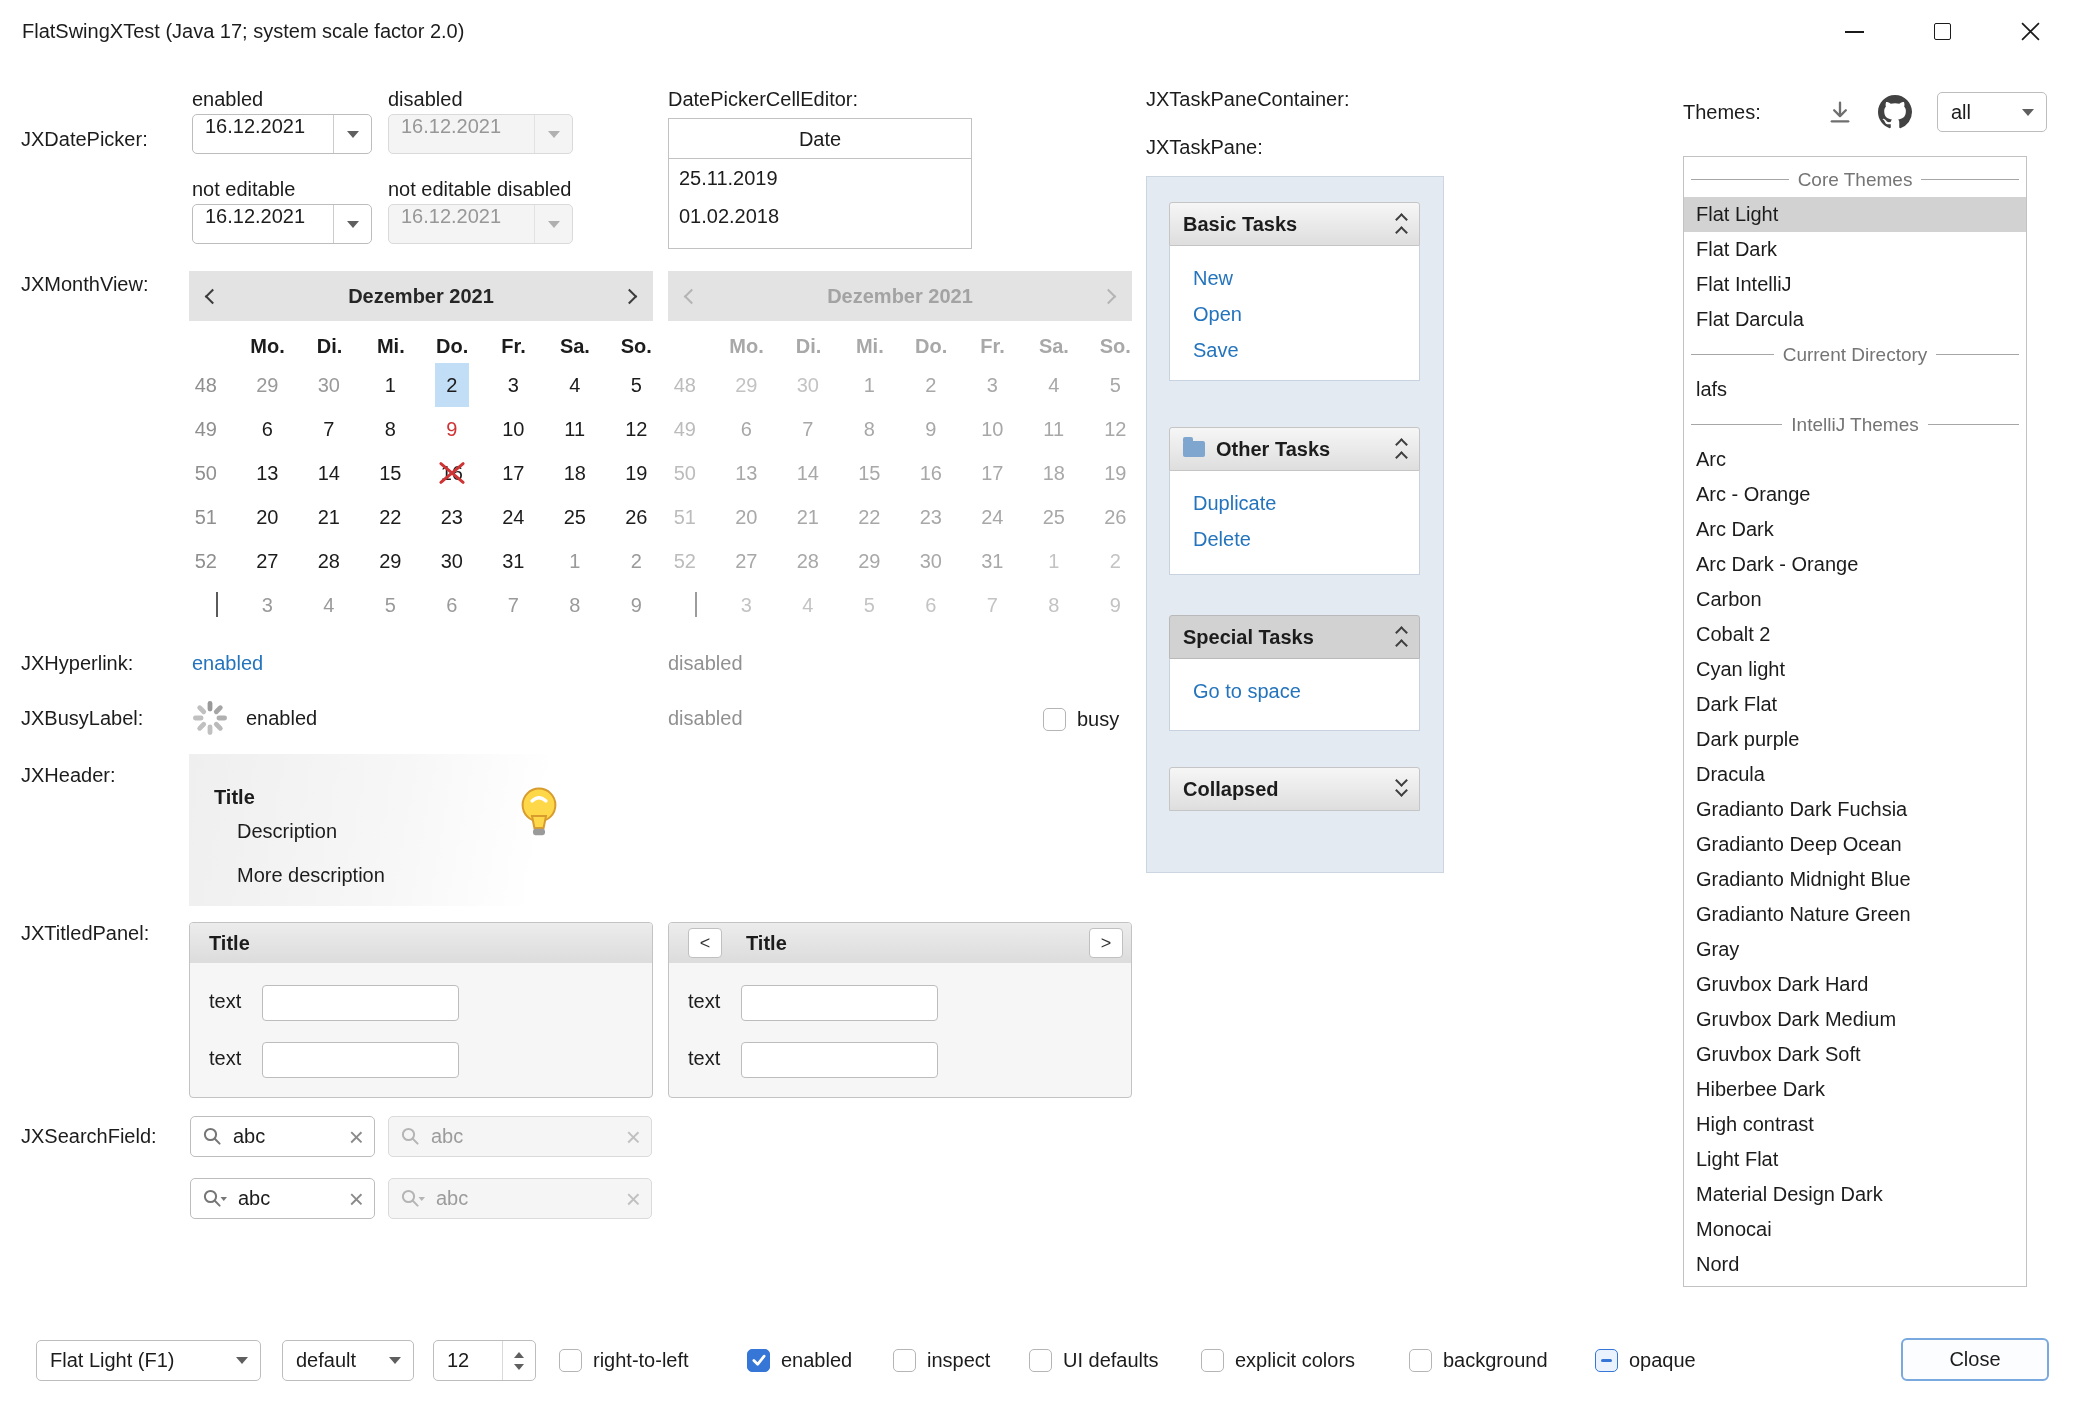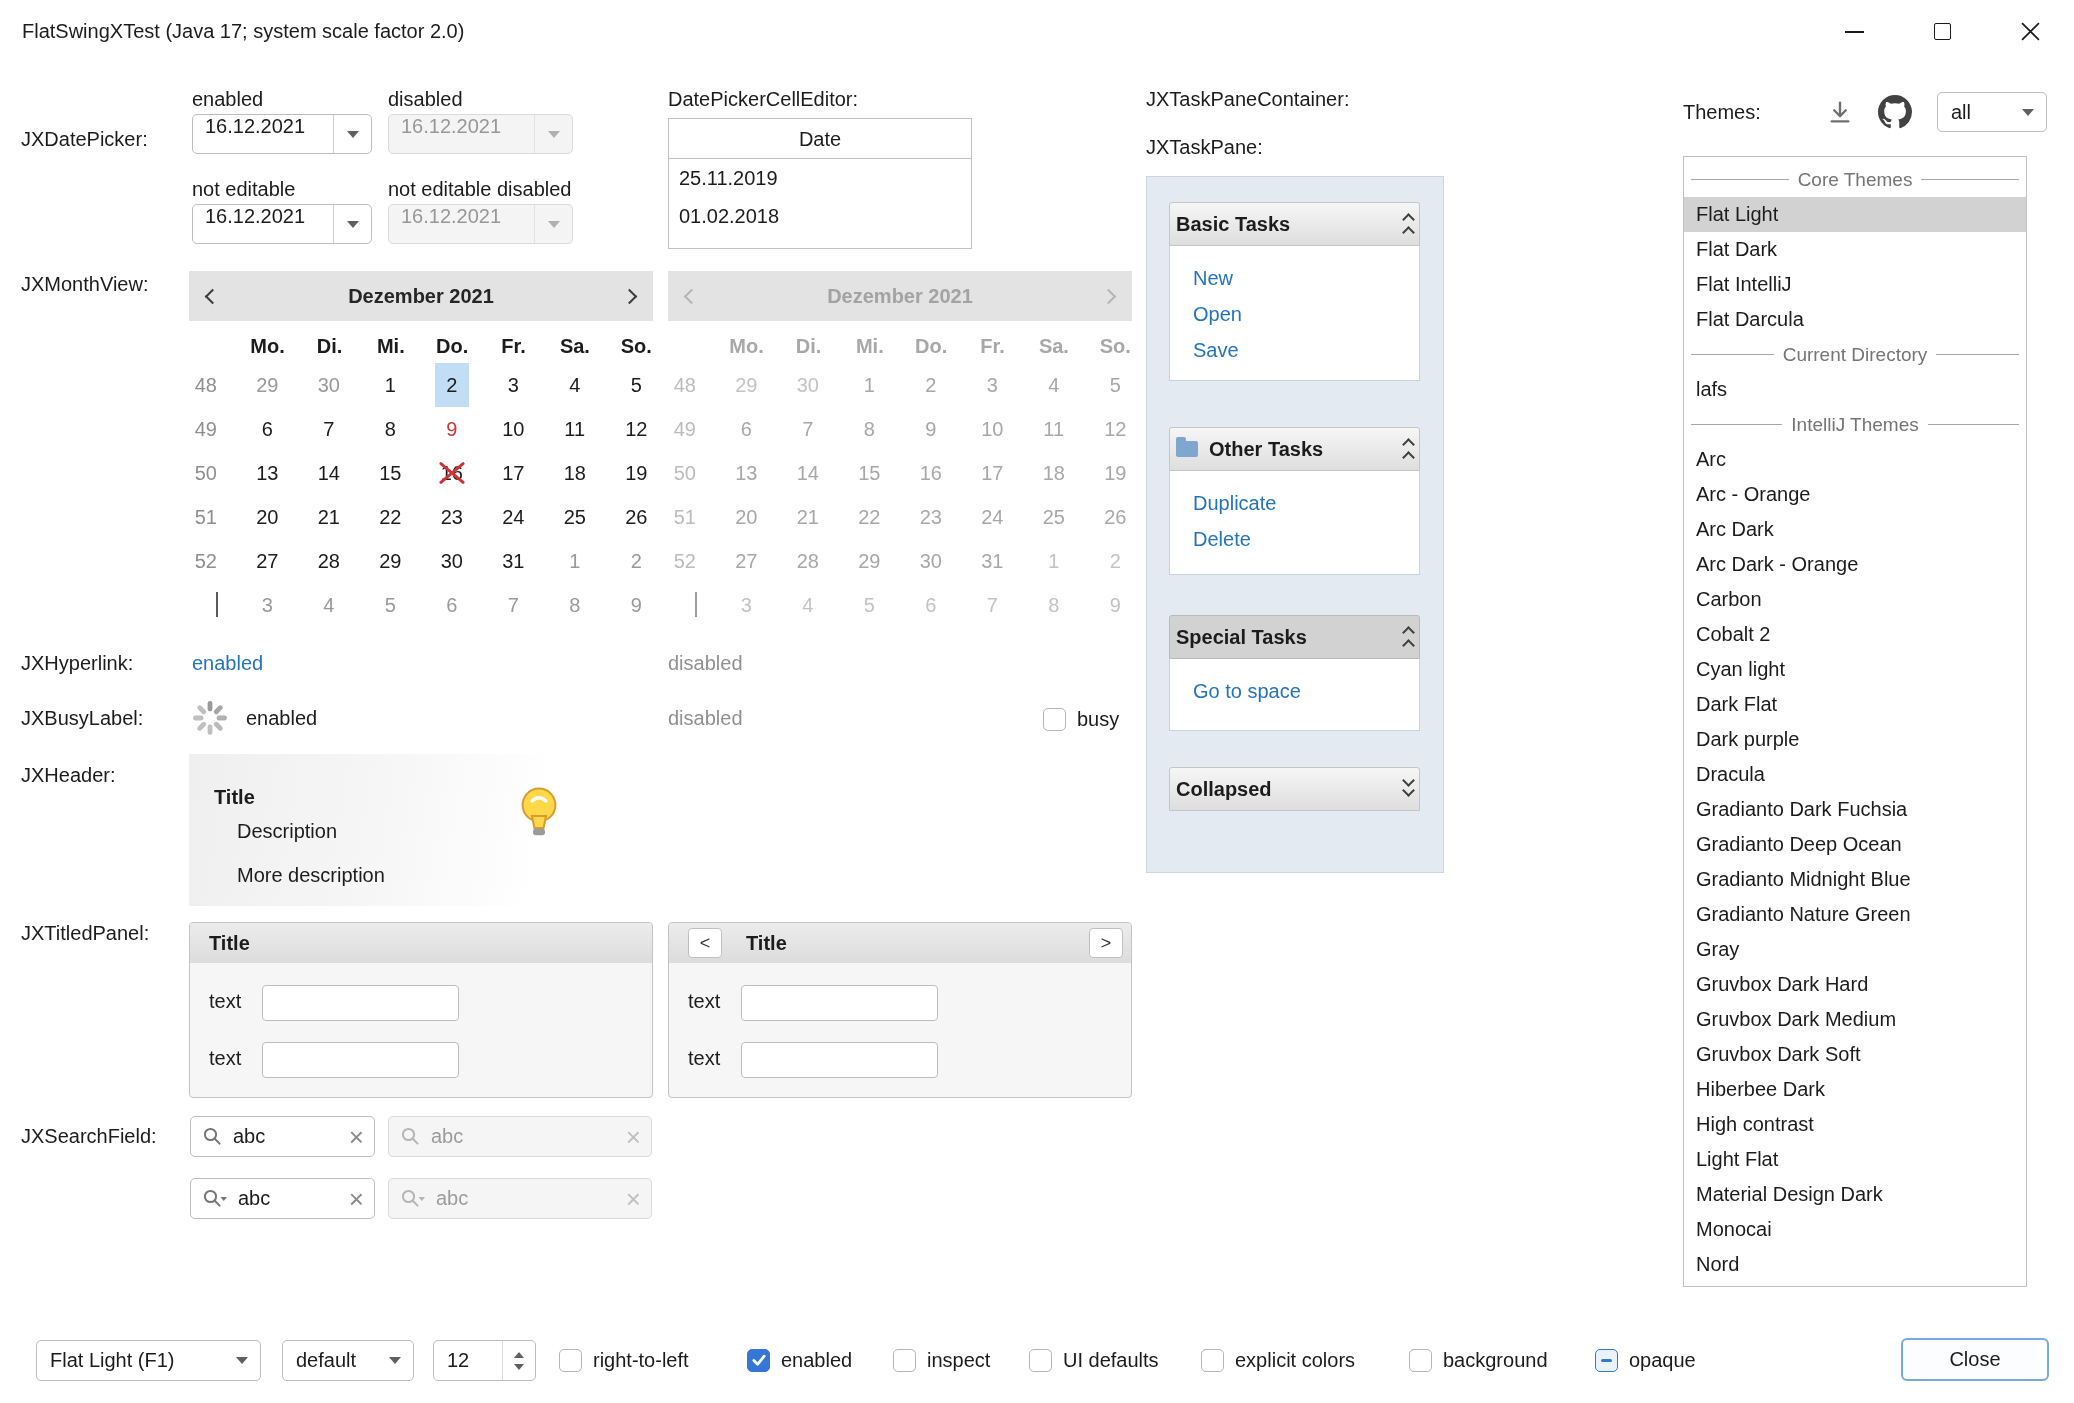--- a/index.html
+++ b/index.html
@@ -103,21 +103,21 @@
   .search-field .clear { color:#8b8b8b; font-size:26px; line-height:20px; }
   .search-field.disabled { background:#f5f5f5; border-color:#dadada; }
   .search-field.disabled .sval { color:#9c9c9c; }
   .search-field.disabled .clear { color:#c0c0c0; }
   .search-field.disabled svg * { stroke:#b5b5b5; }
   .search-field.disabled svg .mag-tri { fill:#b5b5b5; stroke:none; }
 
   
   .taskcontainer { position:absolute; left:1146px; top:176px; width:298px; height:697px; background:#e3eaf2; border:1px solid #ccd6e1; }
   .taskpane { position:absolute; left:22px; width:251px; }
-  .tp-header { height:44px; background:linear-gradient(#f6f6f6,#dedede); border:1px solid #c5c5c5; border-radius:3px 3px 0 0; display:flex; align-items:center; padding:0 6px; }
+  .tp-header { height:44px; background:linear-gradient(#f6f6f6,#dedede); border:1px solid #c5c5c5; border-radius:3px 3px 0 0; display:flex; align-items:center; padding:0 13px; }
   .tp-header.focused { background:#d2d2d2; border-color:#b9b9b9; }
   .tp-title { font-weight:bold; }
   .tp-content { background:#fff; border:1px solid #c9d3df; border-top:none; padding:14px 0 9px 23px; overflow:hidden; }
   .tp-link { color:#2474bd; line-height:36px; white-space:nowrap; }
   .dchev { display:flex; flex-direction:column; align-items:center; }
   .dchev i { display:block; width:9px; height:9px; border-right:2.3px solid #3e3e3e; border-bottom:2.3px solid #3e3e3e; }
   .dchev.up i { transform:rotate(-135deg); margin-top:4px; }
   .dchev.down i { transform:rotate(45deg); margin-bottom:4px; margin-top:-3px; }
   .folder { width:22px; height:16px; background:#7fa6ce; border-radius:2px; position:relative; margin-right:11px; flex:none; }
   .folder::before { content:""; position:absolute; top:-4px; left:0; width:10px; height:5px; background:#7fa6ce; border-radius:2px 2px 0 0; }

